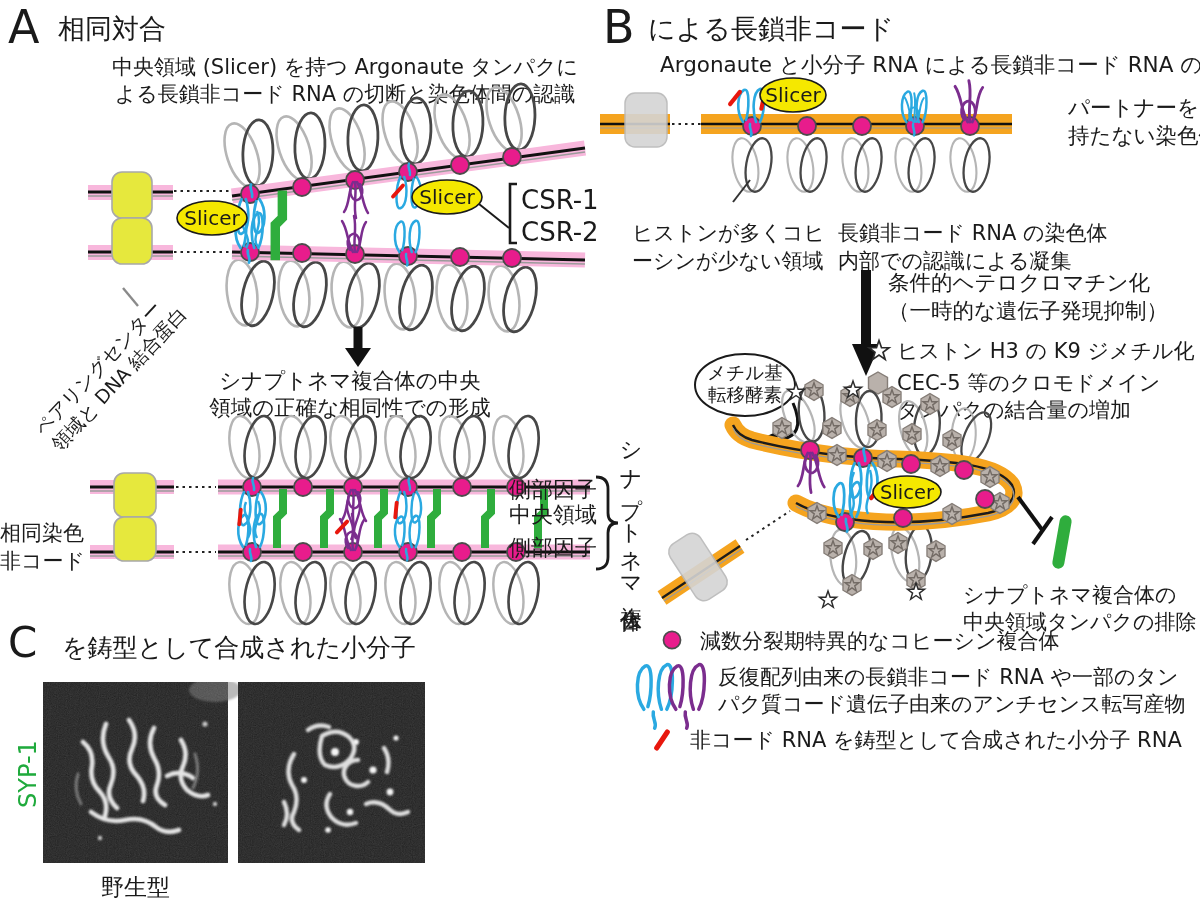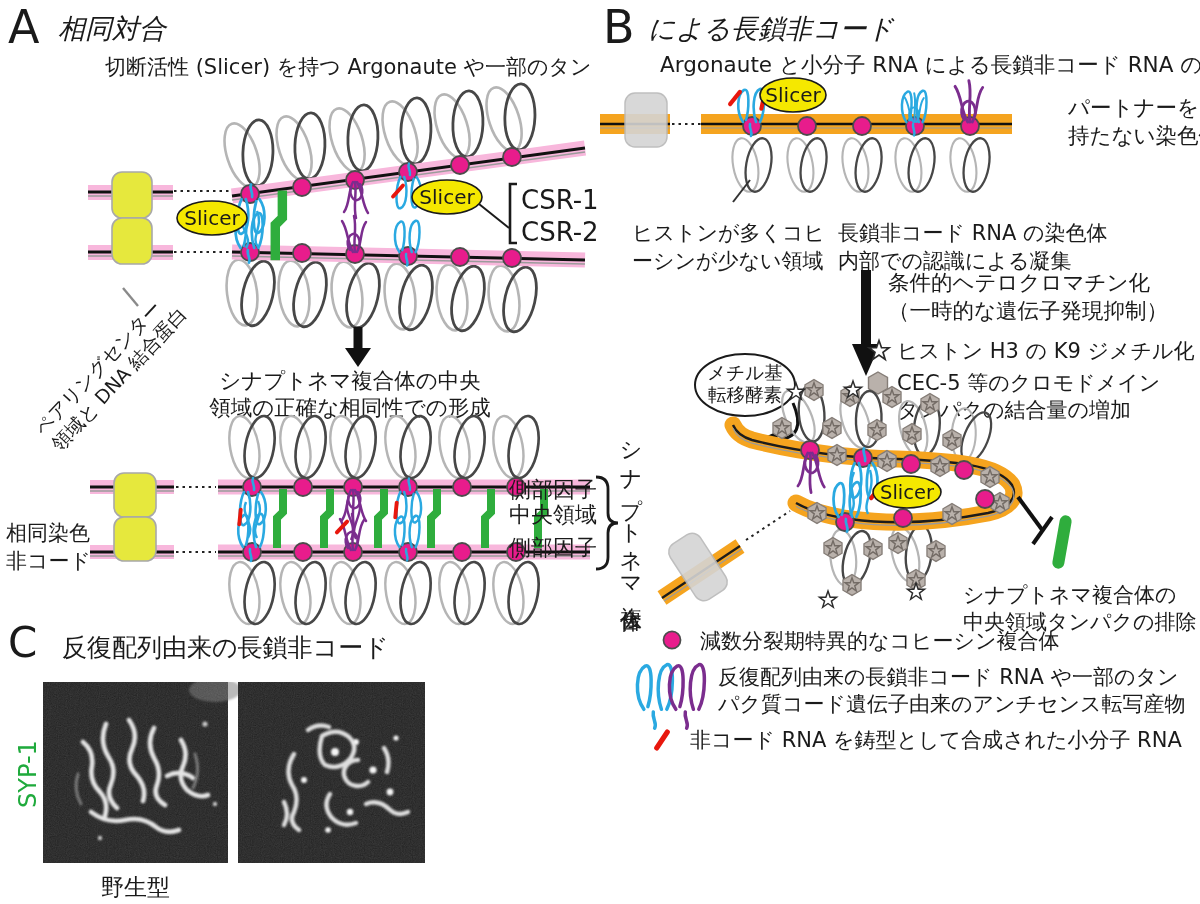--- a/index.html
+++ b/index.html
@@ -1,21 +1,21 @@
 <!DOCTYPE html>
 <html><head>
 <meta charset="utf-8">
 <style>
   html,body{margin:0;padding:0;background:#fff;}
   body{width:1200px;height:904px;position:relative;overflow:hidden;
        font-family:"DejaVu Sans","Liberation Sans",sans-serif;color:#1a1a1a;}
   .abs{position:absolute;}
   .plabel{font-size:46px;line-height:1;}
   .plabel-c{font-size:42px;line-height:1;}
-  .ptitle{font-size:27px;line-height:1.1;white-space:nowrap;font-style:italic;}
+  .ptitle{font-size:27px;line-height:1.1;white-space:nowrap;}
   .ptitle-c{font-size:25px;line-height:1.1;white-space:nowrap;}
   .subA{width:480px;text-align:center;font-size:21px;line-height:27px;white-space:nowrap;}
   .subB{font-size:21.5px;white-space:nowrap;}
   .diag-label{font-size:19px;line-height:23px;white-space:nowrap;
               transform:rotate(-47deg);transform-origin:0 0;}
   .homolog{font-size:21px;line-height:28px;white-space:nowrap;}
   .vtext{writing-mode:vertical-rl;font-size:22px;letter-spacing:2px;line-height:1;}
   .syp1{width:116px;text-align:center;transform:rotate(-90deg);font-size:24px;color:#1faa3c;white-space:nowrap;}
   .cimg-label{width:185px;text-align:center;font-size:23px;white-space:nowrap;}
   svg text{font-family:"DejaVu Sans","Liberation Sans",sans-serif;fill:#1a1a1a;}
@@ -58,21 +58,22 @@
       </g>
   <g id="hexplain">
         <polygon points="0,-11 9.5,-5.5 9.5,5.5 0,11 -9.5,5.5 -9.5,-5.5" fill="#b9b1ab" stroke="#857d77" stroke-width="1.4"></polygon>
       </g>
 </defs>
 </svg>
 
 <div class="abs plabel" style="left:8px;top:4px">A</div>
 <div class="abs ptitle" style="left:58px;top:14px">相同対合</div>
 <div class="abs subA" style="left:105px;top:54px">
-  <div>切断活性 (Slicer) を持つ Argonaute や一部のタン</div>
+  <div>中央領域 (Slicer) を持つ Argonaute タンパクに</div>
+  <div>よる長鎖非コード RNA の切断と染色体間の認識</div>
 </div>
 
 <svg class="abs" style="left:0;top:0" width="660" height="630" viewBox="0 0 660 630">
 
   <g>
     <rect x="88" y="185" width="85" height="15" fill="#f8b7dc"></rect>
     <line x1="88" y1="192" x2="173" y2="192" stroke="#111" stroke-width="3"></line>
     <line x1="88" y1="196" x2="173" y2="196" stroke="#9b9b9b" stroke-width="1.5"></line>
     <rect x="88" y="245" width="85" height="15" fill="#f8b7dc"></rect>
     <line x1="88" y1="252" x2="173" y2="252" stroke="#111" stroke-width="3"></line>
@@ -246,21 +247,21 @@
   <text x="597" y="497" text-anchor="end" font-size="22" fill="#e6007e">側部因子</text>
   <text x="597" y="522" text-anchor="end" font-size="22" fill="#2fad3d">中央領域</text>
   <text x="597" y="555" text-anchor="end" font-size="22" fill="#e6007e">側部因子</text>
   <path d="M596,477 Q608,477 608,489 L608,513 Q608,523 618,523 Q608,523 608,533 L608,557 Q608,569 596,569" fill="none" stroke="#1a1a1a" stroke-width="2.8"></path>
 </svg>
 
 <div class="abs diag-label" style="left:30px;top:424px">
   <div>ペアリングセンター</div>
   <div>領域と DNA 結合蛋白</div>
 </div>
-<div class="abs homolog" style="left:6px;top:519px">
+<div class="abs homolog" style="left:0;top:519px">
   <div>相同染色</div>
   <div>非コード</div>
 </div>
 <div class="abs vtext" style="left:620px;top:427px">シナプトネマ複合体</div>
 
 <div class="abs plabel" style="left:603px;top:4px">B</div>
 <div class="abs ptitle" style="left:648px;top:14px">による長鎖非コード</div>
 <div class="abs subB" style="left:660px;top:50px">Argonaute と小分子 RNA による長鎖非コード RNA の切断</div>
 
 <svg class="abs" style="left:600px;top:0" width="600" height="760" viewBox="0 0 600 760">
@@ -446,21 +447,21 @@
         <use href="#rna2" transform="translate(88,712) scale(1.35)"></use>
       </g>
     <text x="118" y="684" font-size="21">反復配列由来の長鎖非コード RNA や一部のタン</text>
     <text x="118" y="711" font-size="21">パク質コード遺伝子由来のアンチセンス転写産物</text>
     <use href="#rslash" transform="translate(62,740) rotate(10) scale(1.1)"></use>
     <text x="90" y="747" font-size="21">非コード RNA を鋳型として合成された小分子 RNA</text>
   </g>
 </svg>
 
 <div class="abs plabel-c" style="left:8px;top:622px">C</div>
-<div class="abs ptitle-c" style="left:62px;top:634px">反復配列由来の長鎖非コード</div>
+<div class="abs ptitle-c" style="left:62px;top:634px">を鋳型として合成された小分子</div>
 <div class="abs syp1" style="left:-30px;top:760px">SYP-1</div>
 
 <svg class="abs" style="left:43px;top:682px" width="382" height="181" viewBox="0 0 382 181">
   <defs>
     <filter id="blurA" x="-20%" y="-20%" width="140%" height="140%">
         <feGaussianBlur stdDeviation="1.3"></feGaussianBlur>
       </filter>
     <filter id="grain" x="0" y="0" width="100%" height="100%">
       <feTurbulence type="fractalNoise" baseFrequency="0.9" numOctaves="2" seed="3" result="n"></feTurbulence>
       <feColorMatrix in="n" type="matrix" values="0 0 0 0 1  0 0 0 0 1  0 0 0 0 1  0.4 0.4 0.4 0 0"></feColorMatrix>

